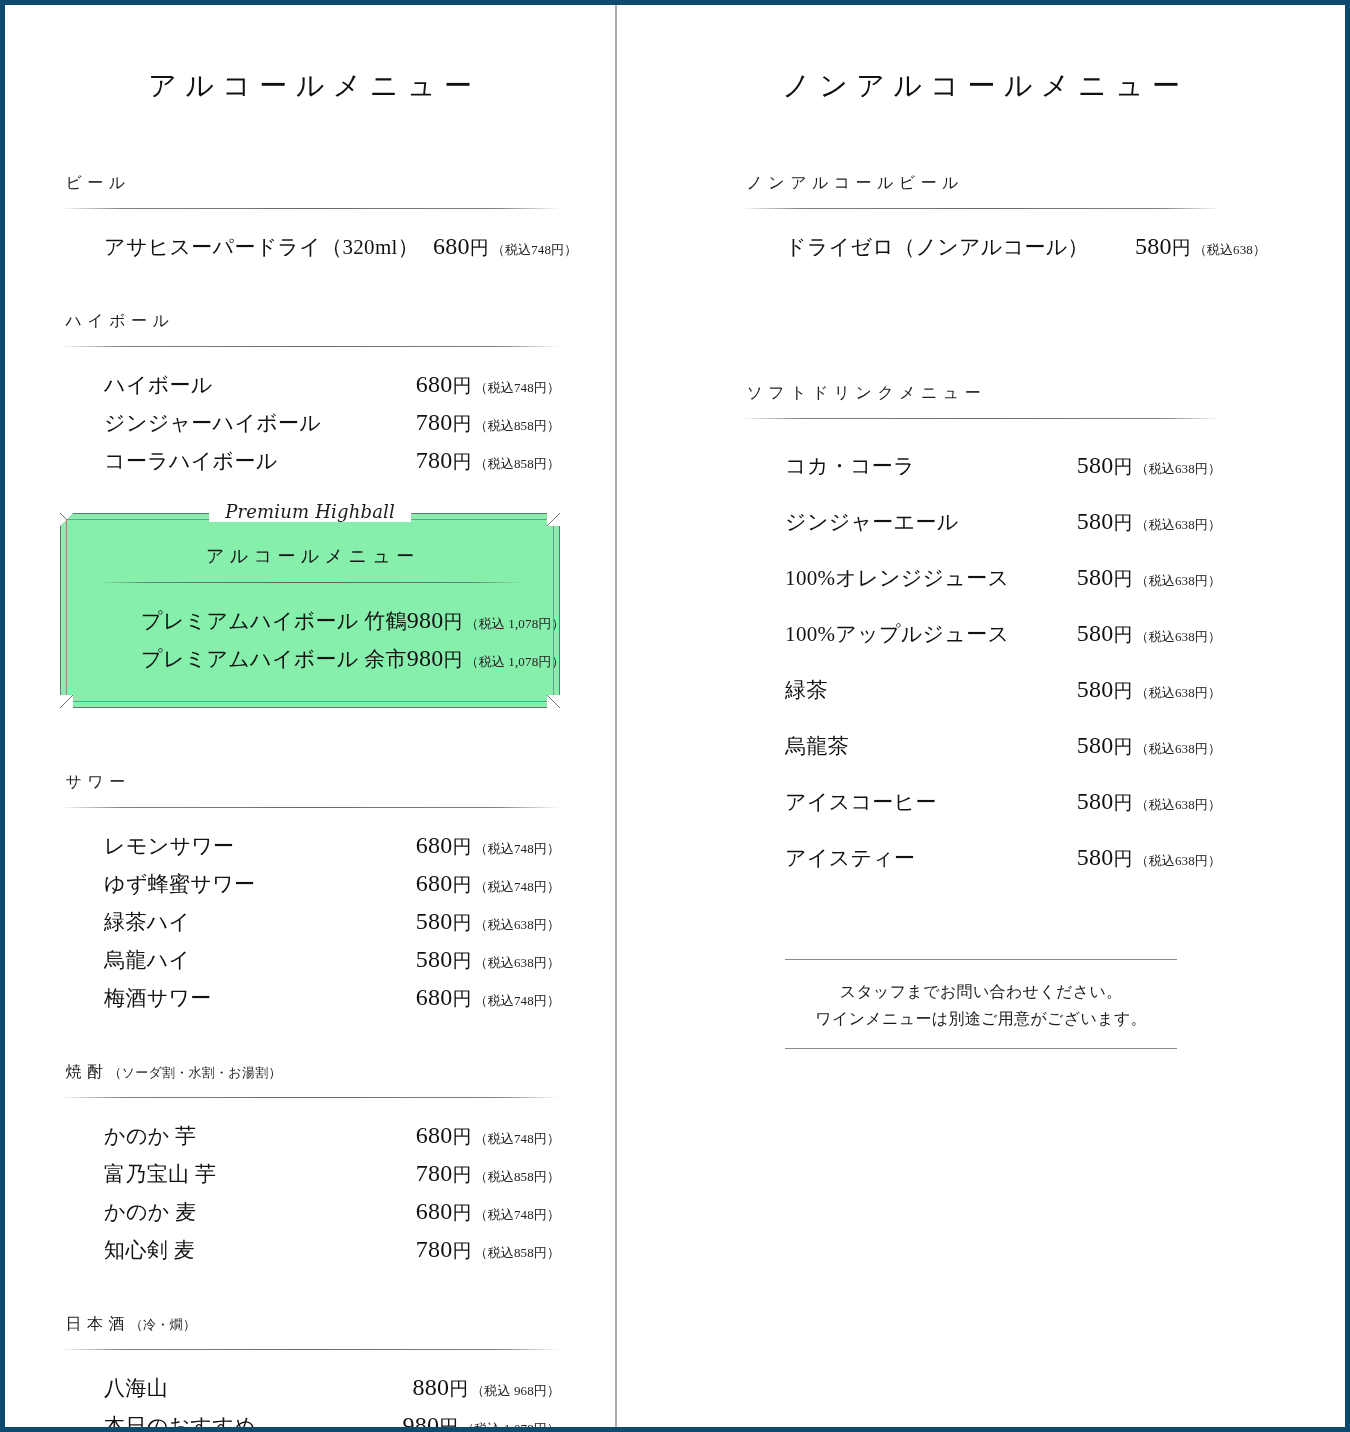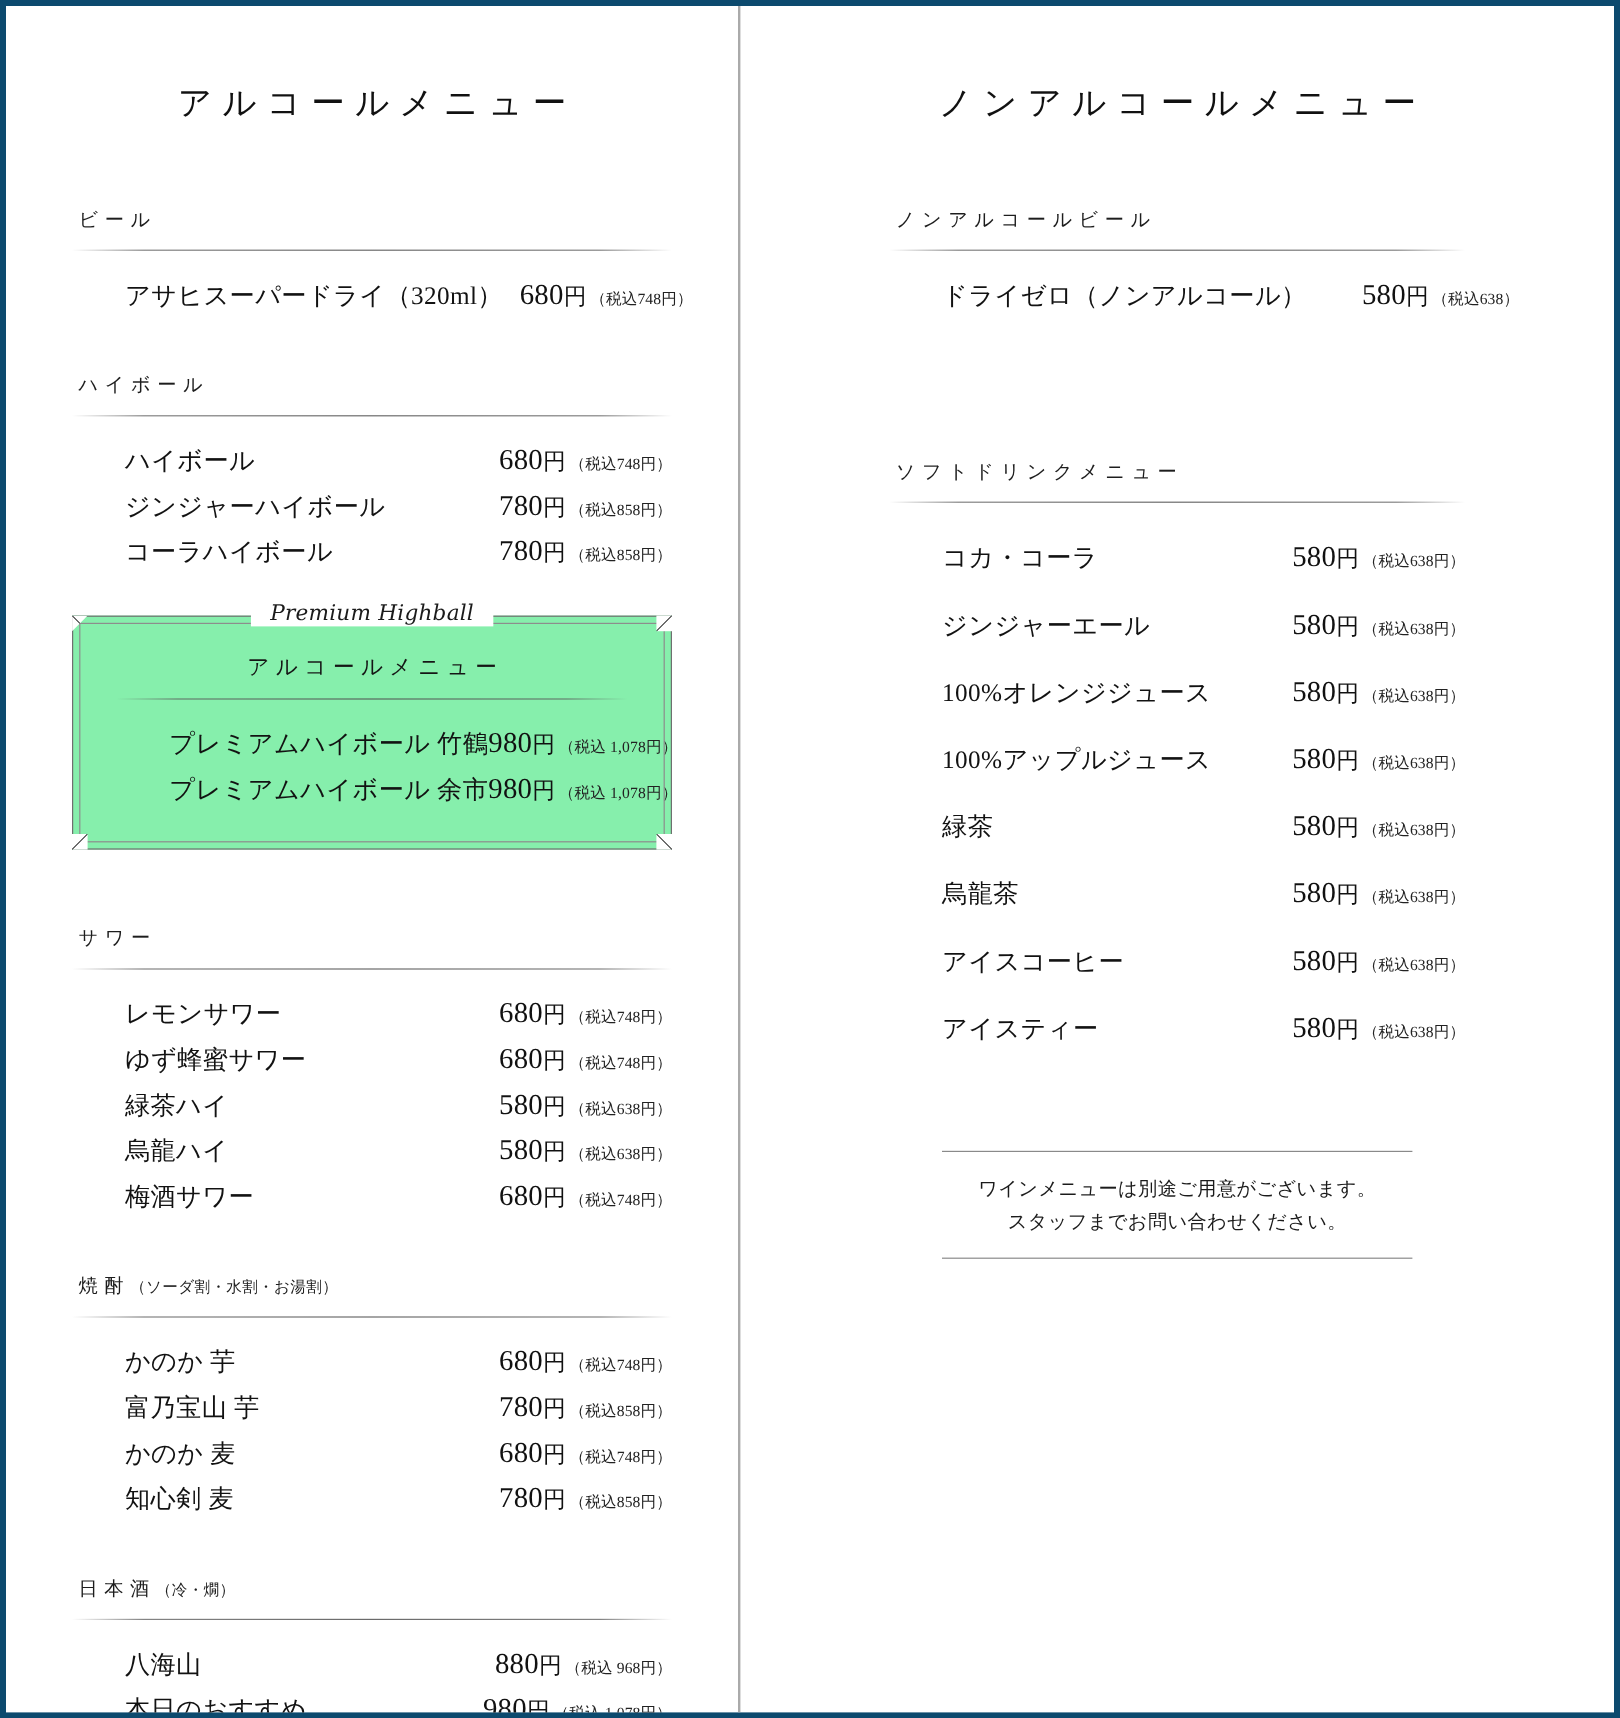--- a/index.html
+++ b/index.html
@@ -470,20 +470,20 @@
           <li class="item-row">
             <span class="item-name">アイスティー</span>
             <span class="item-price">
               <span class="price-num">580</span><span class="price-yen">円</span><span class="price-tax">（税込638円）</span>
             </span>
           </li>
         </ul>
       </div>
 
       <div class="note">
+        <div>スタッフまでお問い合わせください。</div>
         <div>ワインメニューは別途ご用意がございます。</div>
-        <div>スタッフまでお問い合わせください。</div>
       </div>
 
     </div>
   </div>
 
 </div>
 
 </body></html>

